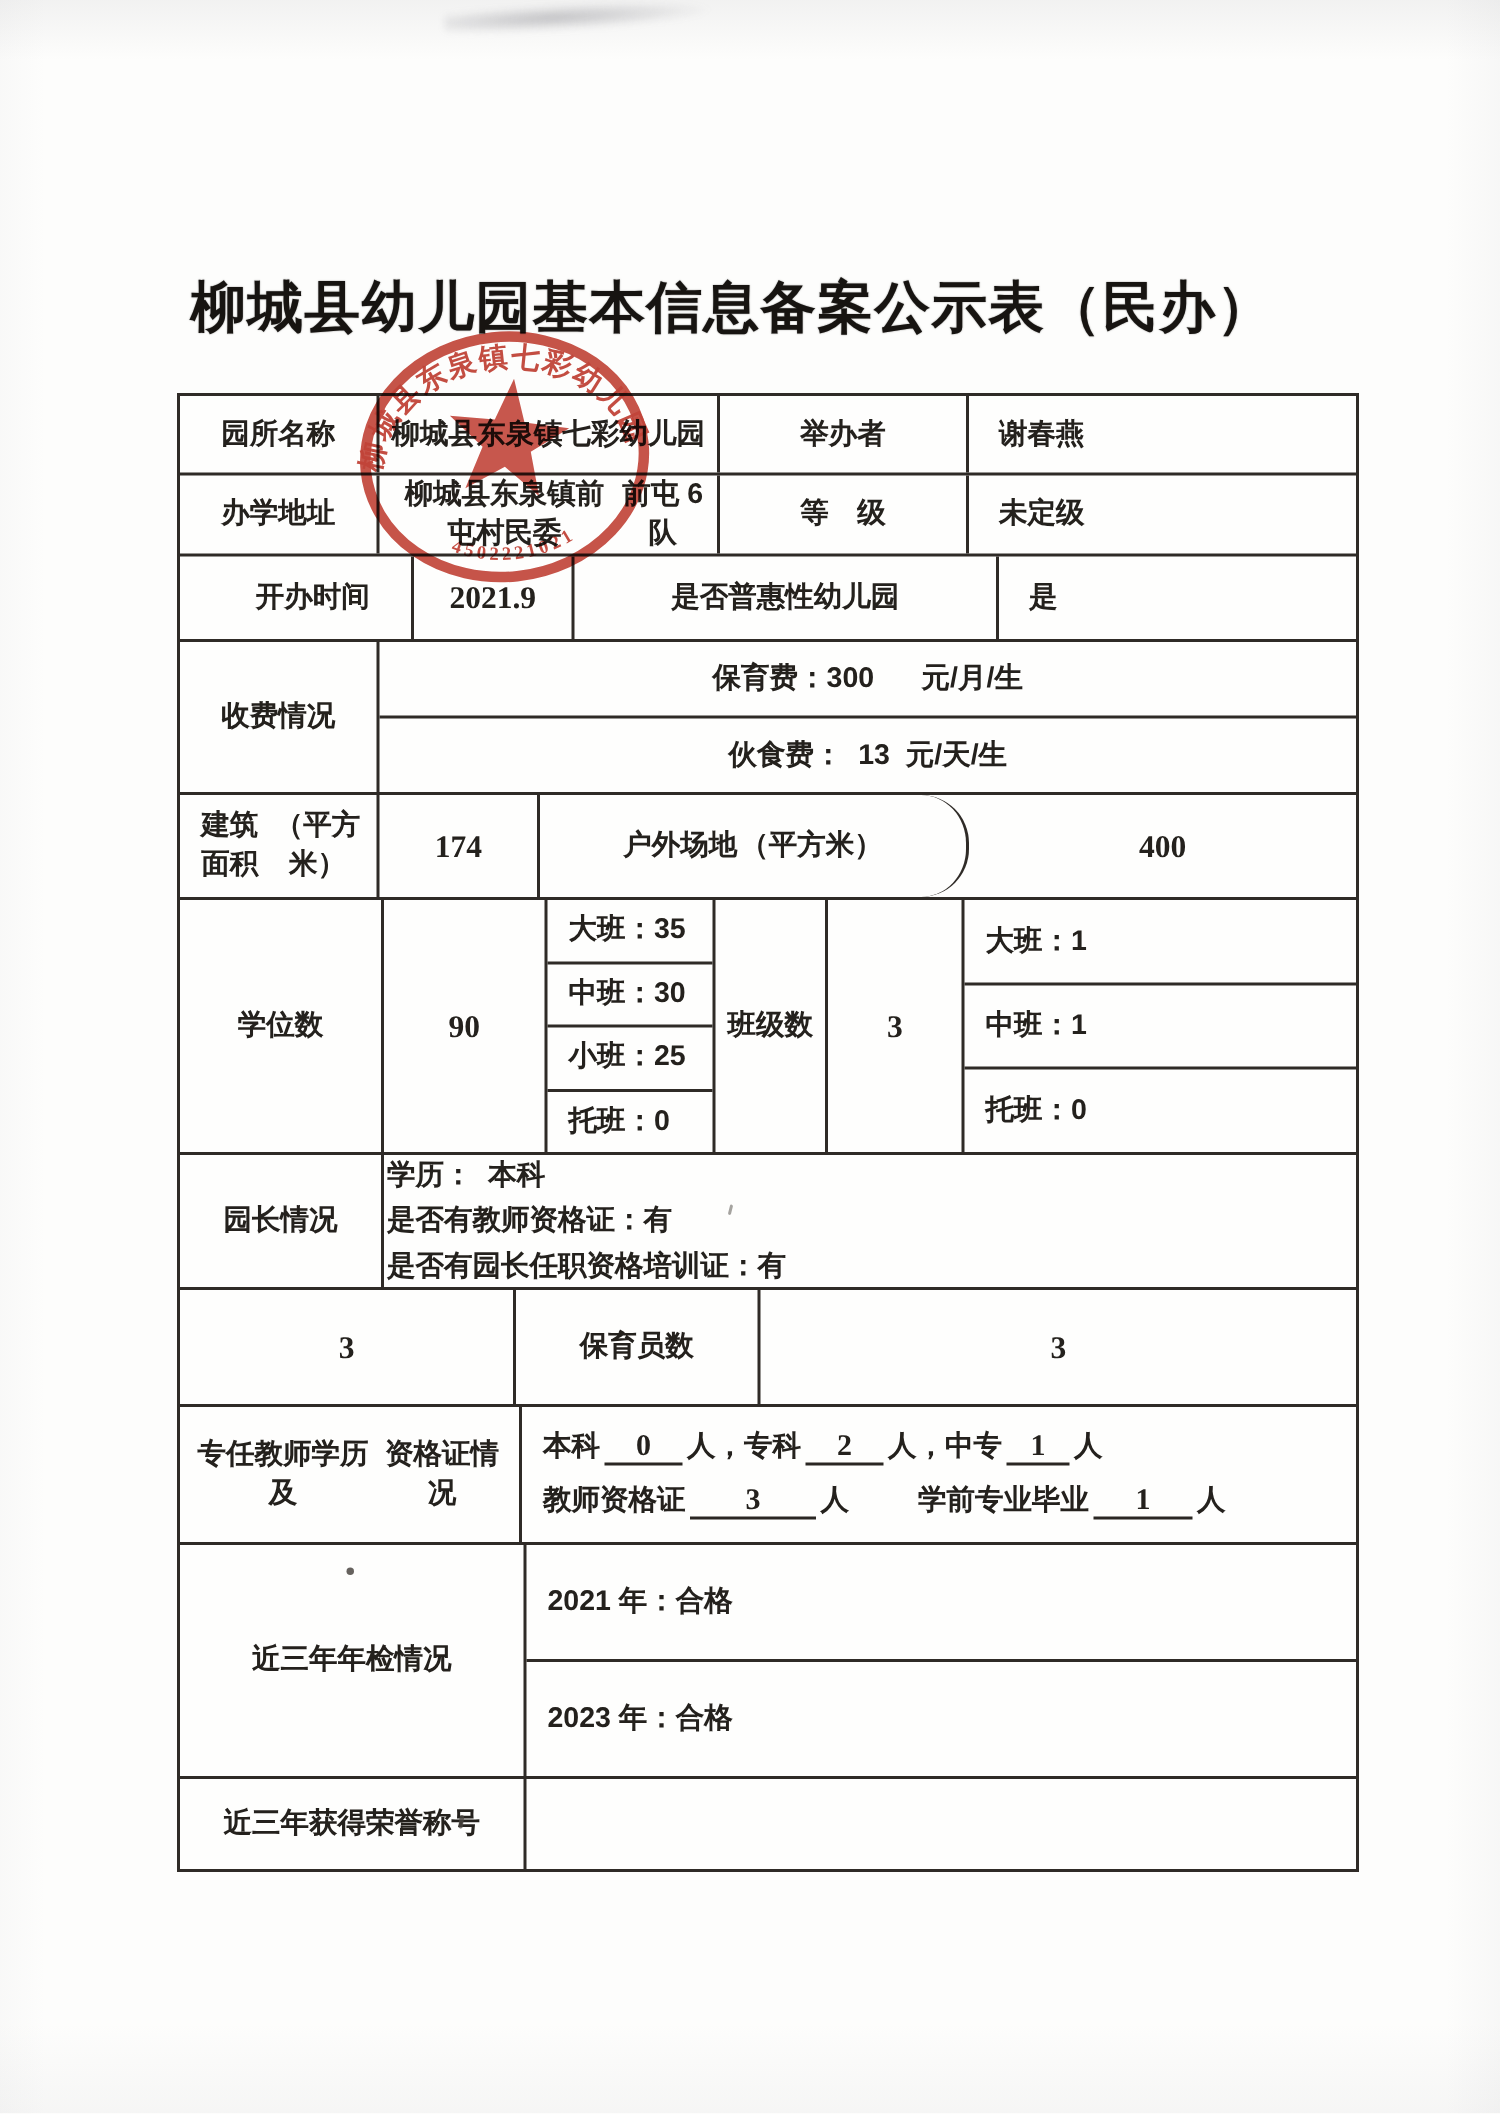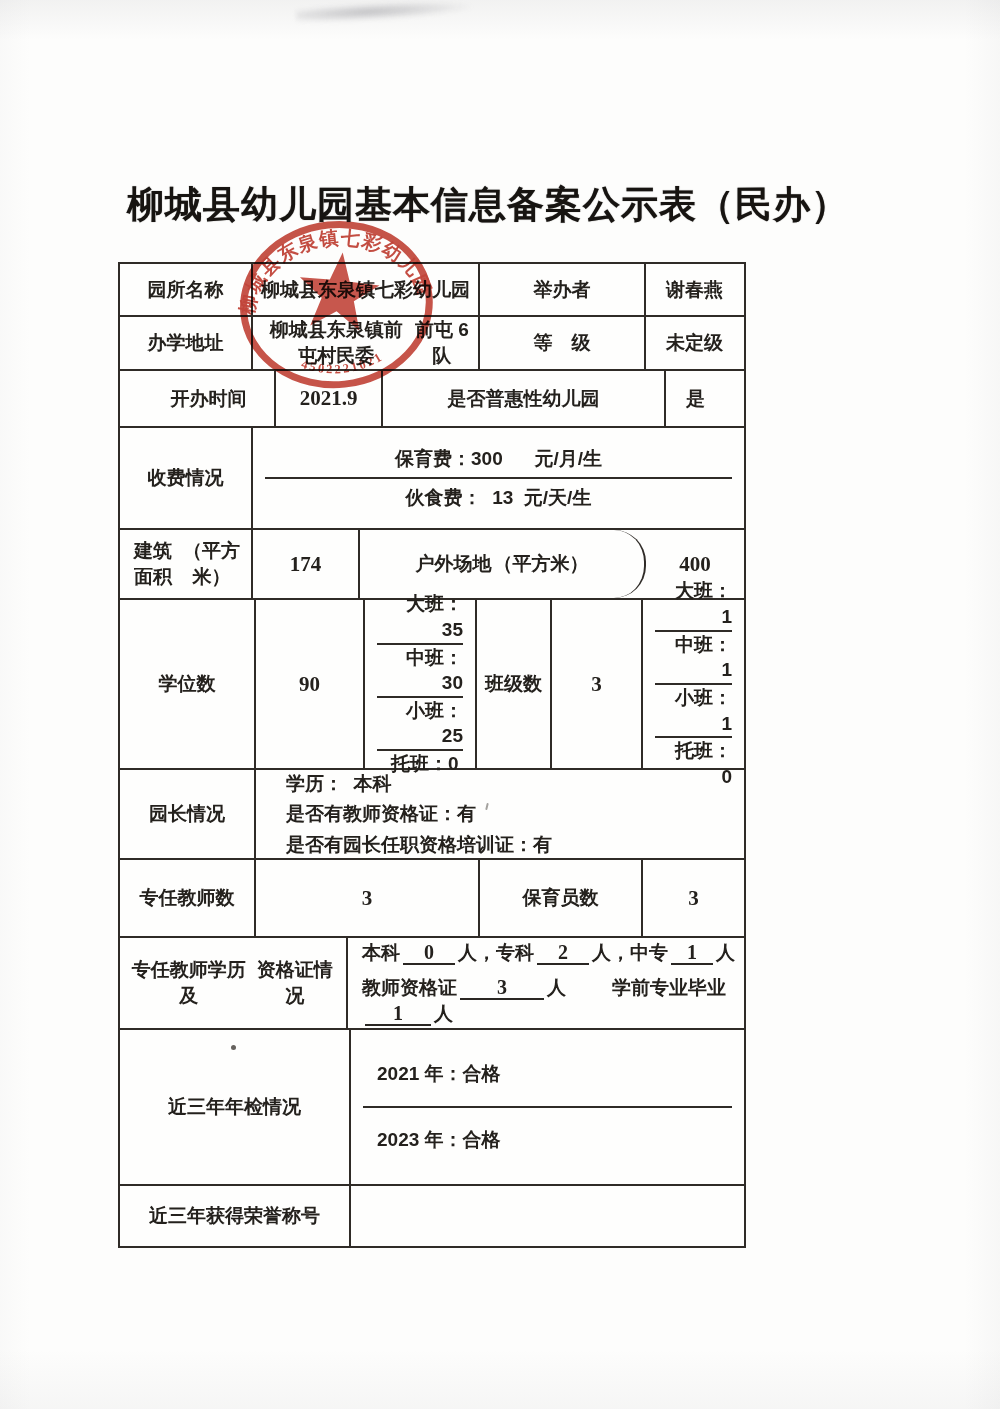--- a/index.html
+++ b/index.html
@@ -35,21 +35,21 @@
   .title{
     position:absolute;left:110px;top:180px;width:756px;margin:0;
     text-align:center;
     font-size:37px;font-weight:800;letter-spacing:1px;
     color:#171411;
     font-family:"Liberation Sans","DejaVu Sans",sans-serif;
     text-shadow:0 0 1px rgba(20,18,15,.55);
     white-space:nowrap;
   }
   .table{
-    position:absolute;left:118px;top:262px;width:628px;
+    position:absolute;left:118px;top:262px;width:788px;
     border:2.5px solid var(--line);
     box-sizing:border-box;
     background:rgba(255,255,255,.35);
   }
   .row{display:flex;border-bottom:2.5px solid var(--line);box-sizing:border-box;}
   .row:last-child{border-bottom:none;}
   .cell{
     border-right:2.5px solid var(--line);
     box-sizing:border-box;
     display:flex;align-items:center;justify-content:center;
@@ -65,31 +65,31 @@
   .w107{flex:0 0 107px;} .w283{flex:0 0 283px;} .w286{flex:0 0 286px;border-radius:32px;}
   .w136{flex:0 0 136px;} .w109{flex:0 0 109px;} .w112{flex:0 0 112px;}
   .w75{flex:0 0 75px;}   .w91{flex:0 0 91px;}   .w224{flex:0 0 224px;}
   .w163{flex:0 0 163px;} .w228{flex:0 0 228px;} .w231{flex:0 0 231px;}
   .h53{height:53px;} .h54{height:54px;} .h57{height:57px;padding-left:23px;} .h102{height:102px;}
   .h70{height:70px;} .h170{height:170px;} .h90{height:90px;} .h78{height:78px;}
   .h92{height:92px;} .h156{height:156px;} .h60{height:60px;}
   .left{justify-content:flex-start;text-align:right;padding-left:20px;}
   .num{font-family:"Liberation Serif","DejaVu Serif",serif;font-size:21px;font-weight:600;}
   .two-line{display:flex;flex-direction:row;align-items:center;gap:2px;}
-  .stack{flex-direction:column;align-items:stretch;padding:12px;}
+  .stack{flex-direction:column;align-items:stretch;padding:0;}
   .scell{
     flex:1 1 0;border-bottom:2.5px solid var(--line);
     display:flex;align-items:center;justify-content:center;
     box-sizing:border-box;white-space:pre-wrap;
   }
   .scell:last-child{border-bottom:none;}
   .scell.left{justify-content:flex-start;padding-left:14px;}
   .plines{
     flex-direction:column;align-items:flex-start;justify-content:center;
-    padding-left:30px;gap:5px;text-align:left;
+    padding-left:2px;gap:5px;text-align:left;
   }
   .qlines{
     flex-direction:column;align-items:flex-start;justify-content:center;
     padding-left:14px;gap:10px;text-align:left;
   }
   .qline{display:block;}
   .u{
     display:inline-block;border-bottom:2px solid #2a2723;
     text-align:center;min-width:52px;margin:0 3px;
     font-family:"Liberation Serif","DejaVu Serif",serif;font-size:20px;
@@ -179,36 +179,34 @@
         <div class="scell left">大班：35</div>
         <div class="scell left">中班：30</div>
         <div class="scell left">小班：25</div>
         <div class="scell left">托班：0</div>
       </div>
       <div class="cell w75">班级数</div>
       <div class="cell w91 num">3</div>
       <div class="cell grow stack">
         <div class="scell left">大班：1</div>
         <div class="scell left">中班：1</div>
-        <div class="scell left">小班：1</div>
         <div class="scell left">托班：0</div>
       </div>
     </div>
 
     <div class="row h90">
       <div class="cell w136">园长情况</div>
       <div class="cell grow plines">
         <div>学历：  本科</div>
         <div>是否有教师资格证：有</div>
         <div>是否有园长任职资格培训证：有</div>
       </div>
     </div>
 
     <div class="row h78">
-      <div class="cell w136">专任教师数</div>
       <div class="cell w224 num">3</div>
       <div class="cell w163">保育员数</div>
       <div class="cell grow num">3</div>
     </div>
 
     <div class="row h92">
       <div class="cell w228">
         <div class="two-line">
           <div>专任教师学历及</div>
           <div>资格证情况</div>

